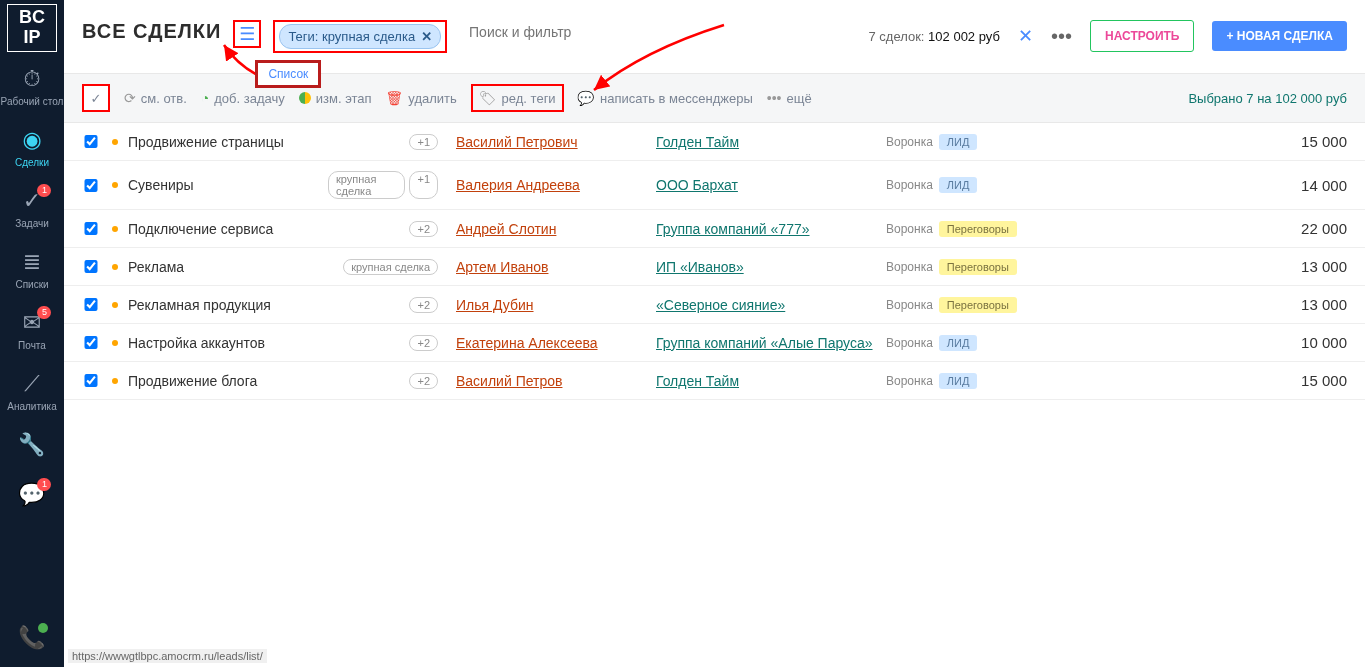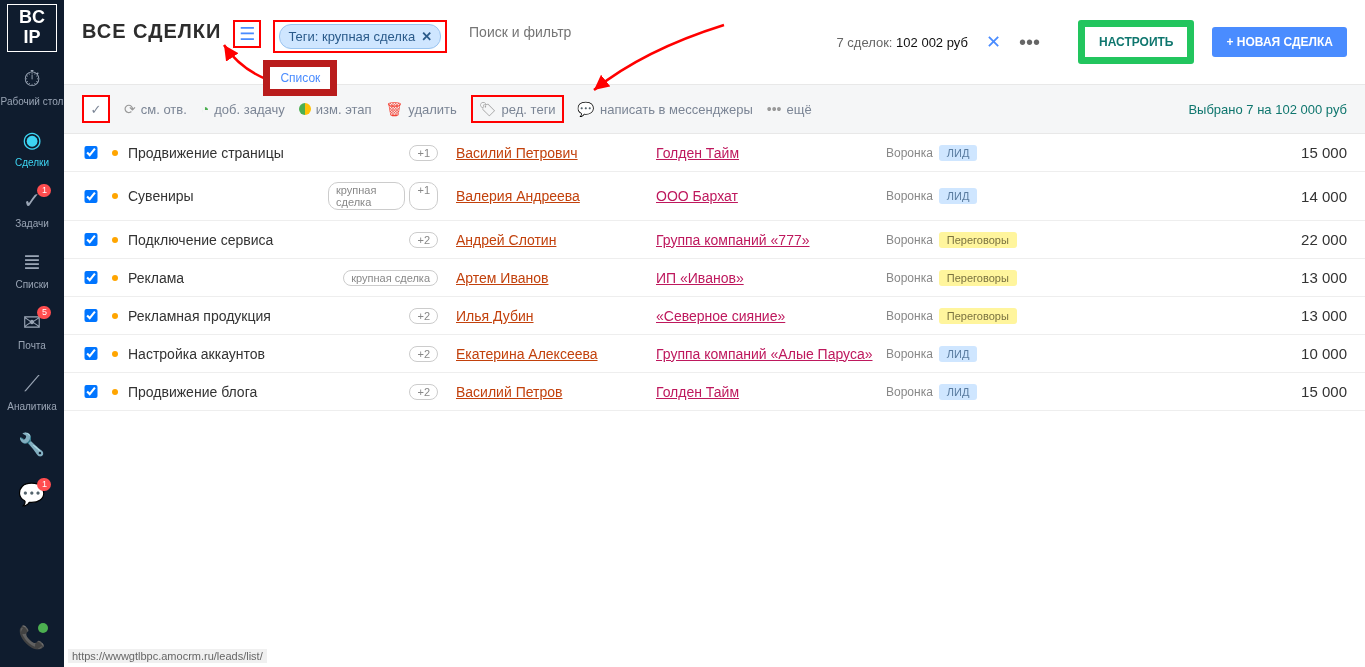--- a/index.html
+++ b/index.html
@@ -7,50 +7,50 @@
 .sidebar { width: 64px; background: #0f1c2e; display: flex; flex-direction: column; align-items: center; padding-top: 4px; }
 .logo-box { width: 50px; height: 48px; border: 1px solid #fff; color: #fff; display: flex; flex-direction: column; align-items: center; justify-content: center; font-size: 18px; font-weight: bold; line-height: 1.1; margin-bottom: 4px; }
 .nav-item { color: #9aa5b5; text-align: center; font-size: 10px; padding: 10px 0; width: 100%; position: relative; cursor: pointer; }
 .nav-item.active { color: #3dd5f3; }
 .nav-icon { display: block; font-size: 22px; margin-bottom: 4px; }
 .nav-badge { position: absolute; top: 6px; right: 12px; background: #ff4d4f; color: #fff; border-radius: 8px; font-size: 9px; padding: 0 4px; line-height: 13px; min-width: 14px; }
 .main { flex: 1; display: flex; flex-direction: column; position: relative; }
 .topbar { display: flex; align-items: flex-start; padding: 20px 18px; gap: 12px; }
 .title { font-size: 20px; font-weight: 600; letter-spacing: 1px; color: #2d2d2d; }
 .hamburger { width: 28px; height: 28px; border: 2px solid #ff0000; display: flex; align-items: center; justify-content: center; font-size: 18px; color: #4a8cff; cursor: pointer; position: relative; }
-.tooltip { position: absolute; top: 38px; left: 28px; background: #fff; border: 7px solid #b91c1c; padding: 4px 10px; font-size: 12px; white-space: nowrap; z-index: 5; }
+.tooltip { position: absolute; top: 38px; left: 20px; background: #fff; border: 3px solid #b91c1c; padding: 4px 10px; font-size: 12px; white-space: nowrap; z-index: 5; }
 .tag-chip { background: #cfe6ff; border: 1px solid #9ac4f0; padding: 4px 8px; border-radius: 12px; color: #2a5a8a; display: flex; align-items: center; gap: 6px; margin-left: 30px; }
 .tag-close { color: #2a5a8a; cursor: pointer; font-weight: bold; }
 .filter-box { border: 2px solid #ff0000; padding: 2px 4px; display: flex; align-items: center; }
 .search-input { border: none; outline: none; color: #888; font-size: 14px; padding: 4px 10px; width: 140px; }
 .top-right { margin-left: auto; display: flex; align-items: center; gap: 18px; color: #666; }
 .summary-amount { color: #111; font-weight: 500; }
 .cross-blue { color: #4a8cff; cursor: pointer; font-size: 18px; }
 .dots { color: #666; font-size: 20px; cursor: pointer; }
-.btn-config { border: 7px solid #22c55e; padding: 8px 14px; color: #0f766e; cursor: pointer; background: #fff; font-size: 12px; font-weight: 600; border-radius: 3px; margin-left: 20px; }
+.btn-config { border: 1px solid #22c55e; padding: 8px 14px; color: #ec4899; cursor: pointer; background: #fff; font-size: 12px; font-weight: 600; border-radius: 3px; }
 .btn-new { background: #4a8cff; color: #fff; padding: 8px 14px; cursor: pointer; font-size: 12px; font-weight: 600; border-radius: 3px; border: none; }
 .actionbar { display: flex; align-items: center; padding: 10px 18px; gap: 14px; background: #f5f6f7; border-top: 1px solid #e8e8e8; border-bottom: 1px solid #e8e8e8; color: #7b8595; font-size: 13px; }
 .master-check { width: 28px; height: 28px; border: 2px solid #ff0000; display: flex; align-items: center; justify-content: center; cursor: pointer; background: #fff; }
 .action { display: flex; align-items: center; gap: 5px; cursor: pointer; }
 .action-icon { font-size: 14px; }
 .action.highlighted { border: 2px solid #ff0000; padding: 4px 6px; color: #7b8595; }
 .icon-green { color: #4caf50; }
 .icon-half { background: linear-gradient(90deg, #4caf50 50%, #ffc107 50%); width: 12px; height: 12px; border-radius: 50%; display: inline-block; }
 .icon-red { color: #f44336; }
 .icon-gray { color: #999; }
 .action-right { margin-left: auto; color: #0f766e; font-size: 13px; }
 .table { display: flex; flex-direction: column; }
 .row { display: flex; align-items: center; padding: 10px 18px; border-bottom: 1px solid #eee; font-size: 14px; color: #333; }
 .row-check { width: 18px; margin-right: 12px; }
 .dot { width: 6px; height: 6px; background: #ffa500; border-radius: 50%; margin-right: 10px; }
 .deal-name { width: 200px; color: #333; }
 .tag-extra { display: flex; gap: 4px; width: 110px; justify-content: flex-end; margin-right: 18px; }
 .pill { border: 1px solid #ccc; border-radius: 10px; padding: 1px 7px; font-size: 11px; color: #888; }
 .manager { width: 200px; color: #c2410c; text-decoration: underline; cursor: pointer; }
-.company { width: 230px; color: #be185d; text-decoration: underline; cursor: pointer; }
+.company { width: 230px; color: #0f766e; text-decoration: underline; cursor: pointer; }
 .funnel-col { width: 180px; display: flex; align-items: center; gap: 6px; font-size: 12px; }
 .funnel-label { color: #888; }
 .stage-lid { background: #cfe6ff; color: #5a7ca0; padding: 2px 8px; border-radius: 3px; font-size: 11px; }
 .stage-neg { background: #fff59d; color: #7a7240; padding: 2px 8px; border-radius: 3px; font-size: 11px; }
 .amount { margin-left: auto; color: #333; font-size: 15px; }
 .footer-url { position: absolute; bottom: 4px; left: 4px; color: #666; font-size: 11px; background:#f0f0f0; padding:1px 4px;}
 .phone-fab { position: absolute; bottom: 6px; width: 64px; text-align: center; }
 .phone-dot { position:absolute; top:-2px; right:16px; width:10px;height:10px;background:#4caf50;border-radius:50%;}
 svg.arrow { position: absolute; pointer-events: none; z-index: 3; }
 </style>

